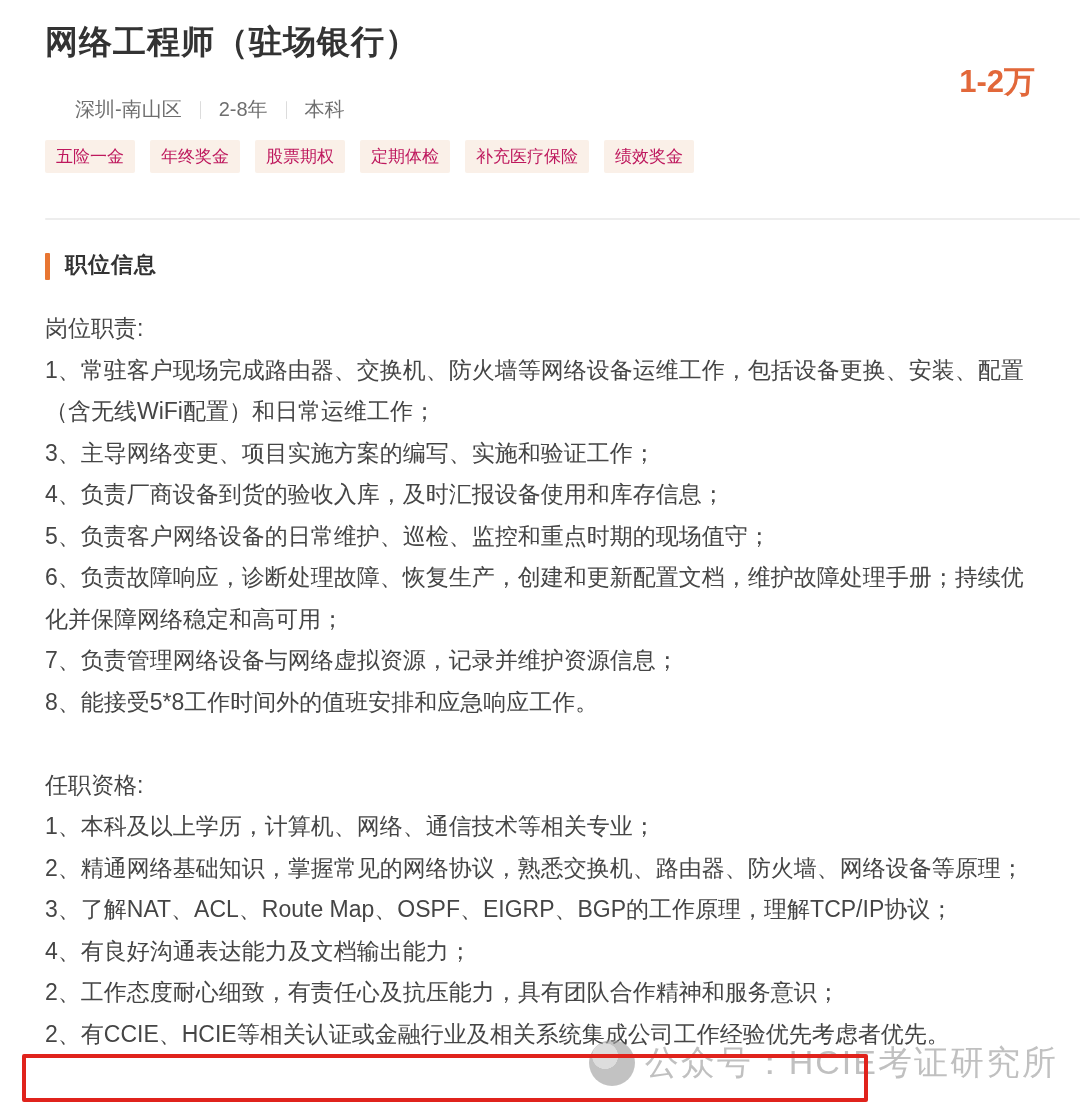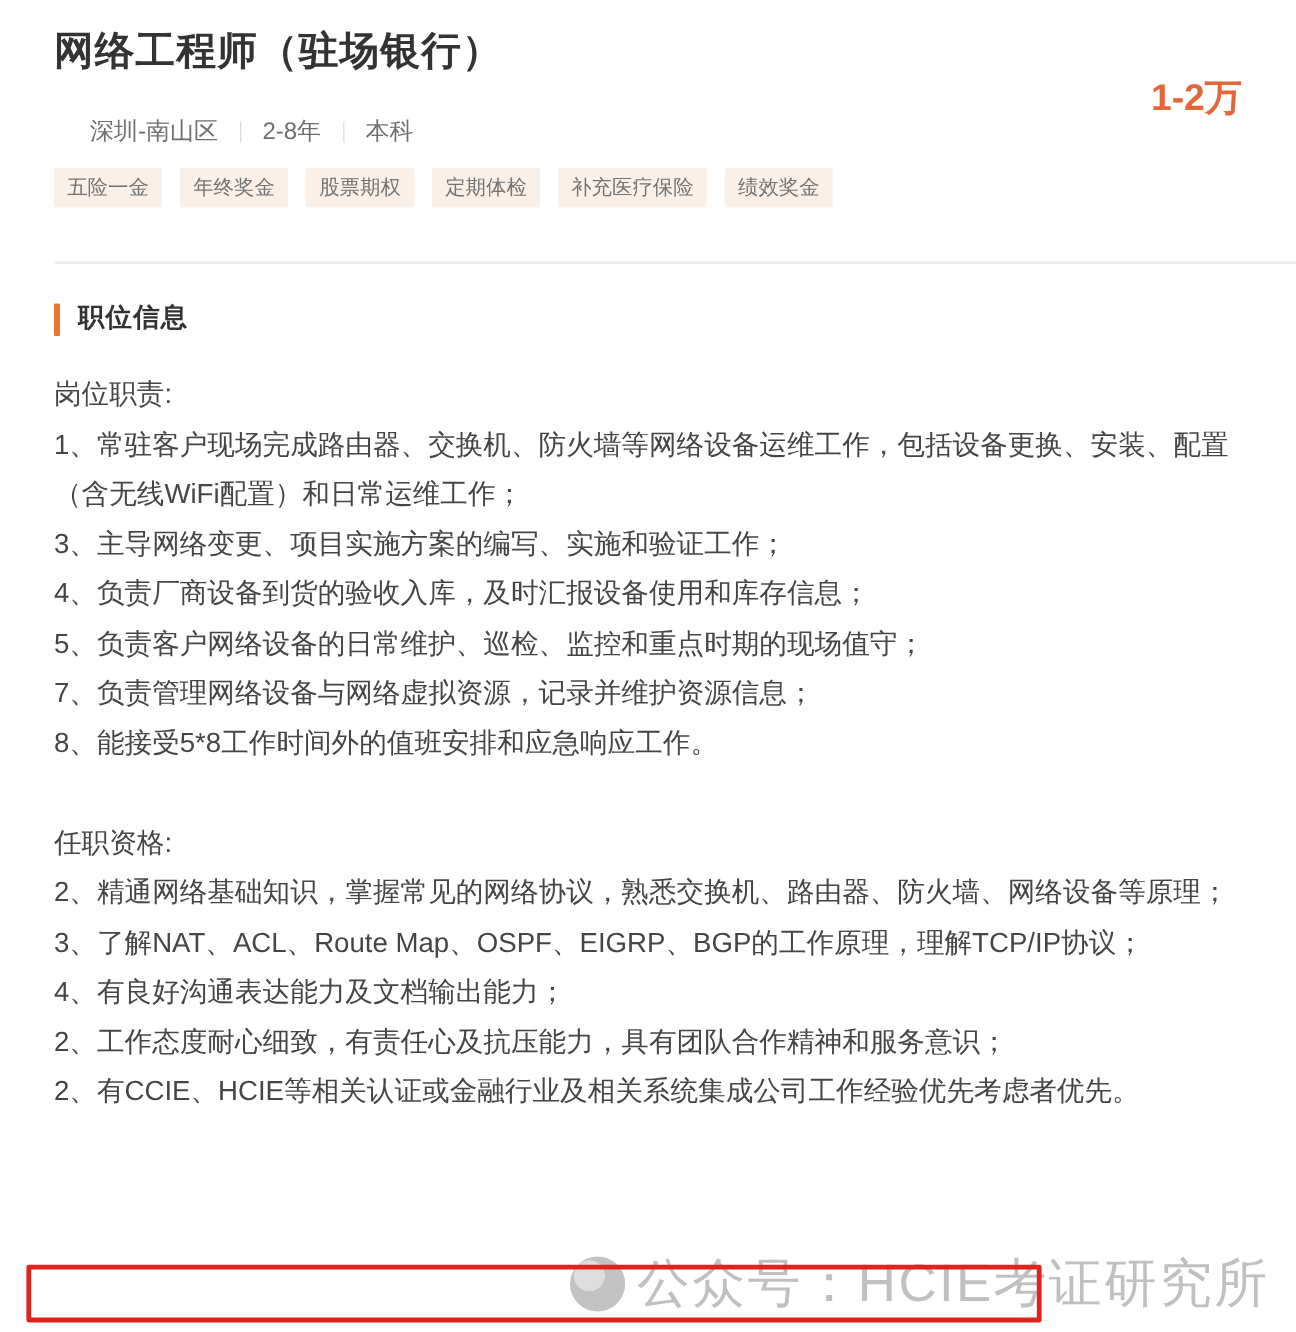--- a/index.html
+++ b/index.html
@@ -48,21 +48,21 @@
     margin: 0 18px;
   }
   .job-tags {
     position: absolute;
     left: 45px; top: 140px;
     display: flex;
     gap: 15px;
   }
   .tag {
     background: #faf0e8;
-    color: #737373;
+    color: #be185d;
     font-size: 17px;
     line-height: 1;
     padding: 8px 11px;
     border-radius: 2px;
     white-space: nowrap;
   }
 
   .divider {
     position: absolute;
     left: 45px; right: 0; top: 218px;
@@ -122,21 +122,21 @@
     z-index: 3;
     opacity: 0.62;
   }
   .watermark-logo {
     width: 46px; height: 46px;
     border-radius: 50%;
     background: radial-gradient(circle at 35% 35%, #c9c9c9 0 30%, #9e9e9e 31% 100%);
     flex: 0 0 auto;
   }
   .watermark-text {
-    font-size: 44px;
+    font-size: 34px;
     color: #9b9b9b;
     white-space: nowrap;
     letter-spacing: 2px;
   }
 </style>
 </head>
 <body>
 
 <div class="page">
 
@@ -168,24 +168,26 @@
     <span class="section-bar"></span>
     <span class="section-title">职位信息</span>
   </div>
 
   <div class="jd-body">
     <p>岗位职责:</p>
     <p>1、常驻客户现场完成路由器、交换机、防火墙等网络设备运维工作，包括设备更换、安装、配置（含无线WiFi配置）和日常运维工作；</p>
     <p>3、主导网络变更、项目实施方案的编写、实施和验证工作；</p>
     <p>4、负责厂商设备到货的验收入库，及时汇报设备使用和库存信息；</p>
     <p>5、负责客户网络设备的日常维护、巡检、监控和重点时期的现场值守；</p>
+    <p>6、负责故障响应，诊断处理故障、恢复生产，创建和更新配置文档，维护故障处理手册；持续优化并保障网络稳定和高可用；</p>
     <p>7、负责管理网络设备与网络虚拟资源，记录并维护资源信息；</p>
     <p>8、能接受5*8工作时间外的值班安排和应急响应工作。</p>
     <div class="blank-line"></div>
     <p>任职资格:</p>
+    <p>1、本科及以上学历，计算机、网络、通信技术等相关专业；</p>
     <p>2、精通网络基础知识，掌握常见的网络协议，熟悉交换机、路由器、防火墙、网络设备等原理；</p>
     <p>3、了解NAT、ACL、Route Map、OSPF、EIGRP、BGP的工作原理，理解TCP/IP协议；</p>
     <p>4、有良好沟通表达能力及文档输出能力；</p>
     <p>2、工作态度耐心细致，有责任心及抗压能力，具有团队合作精神和服务意识；</p>
     <p>2、有CCIE、HCIE等相关认证或金融行业及相关系统集成公司工作经验优先考虑者优先。</p>
   </div>
 
   <div class="watermark">
     <span class="watermark-logo"></span>
     <span class="watermark-text">公众号：HCIE考证研究所</span>

